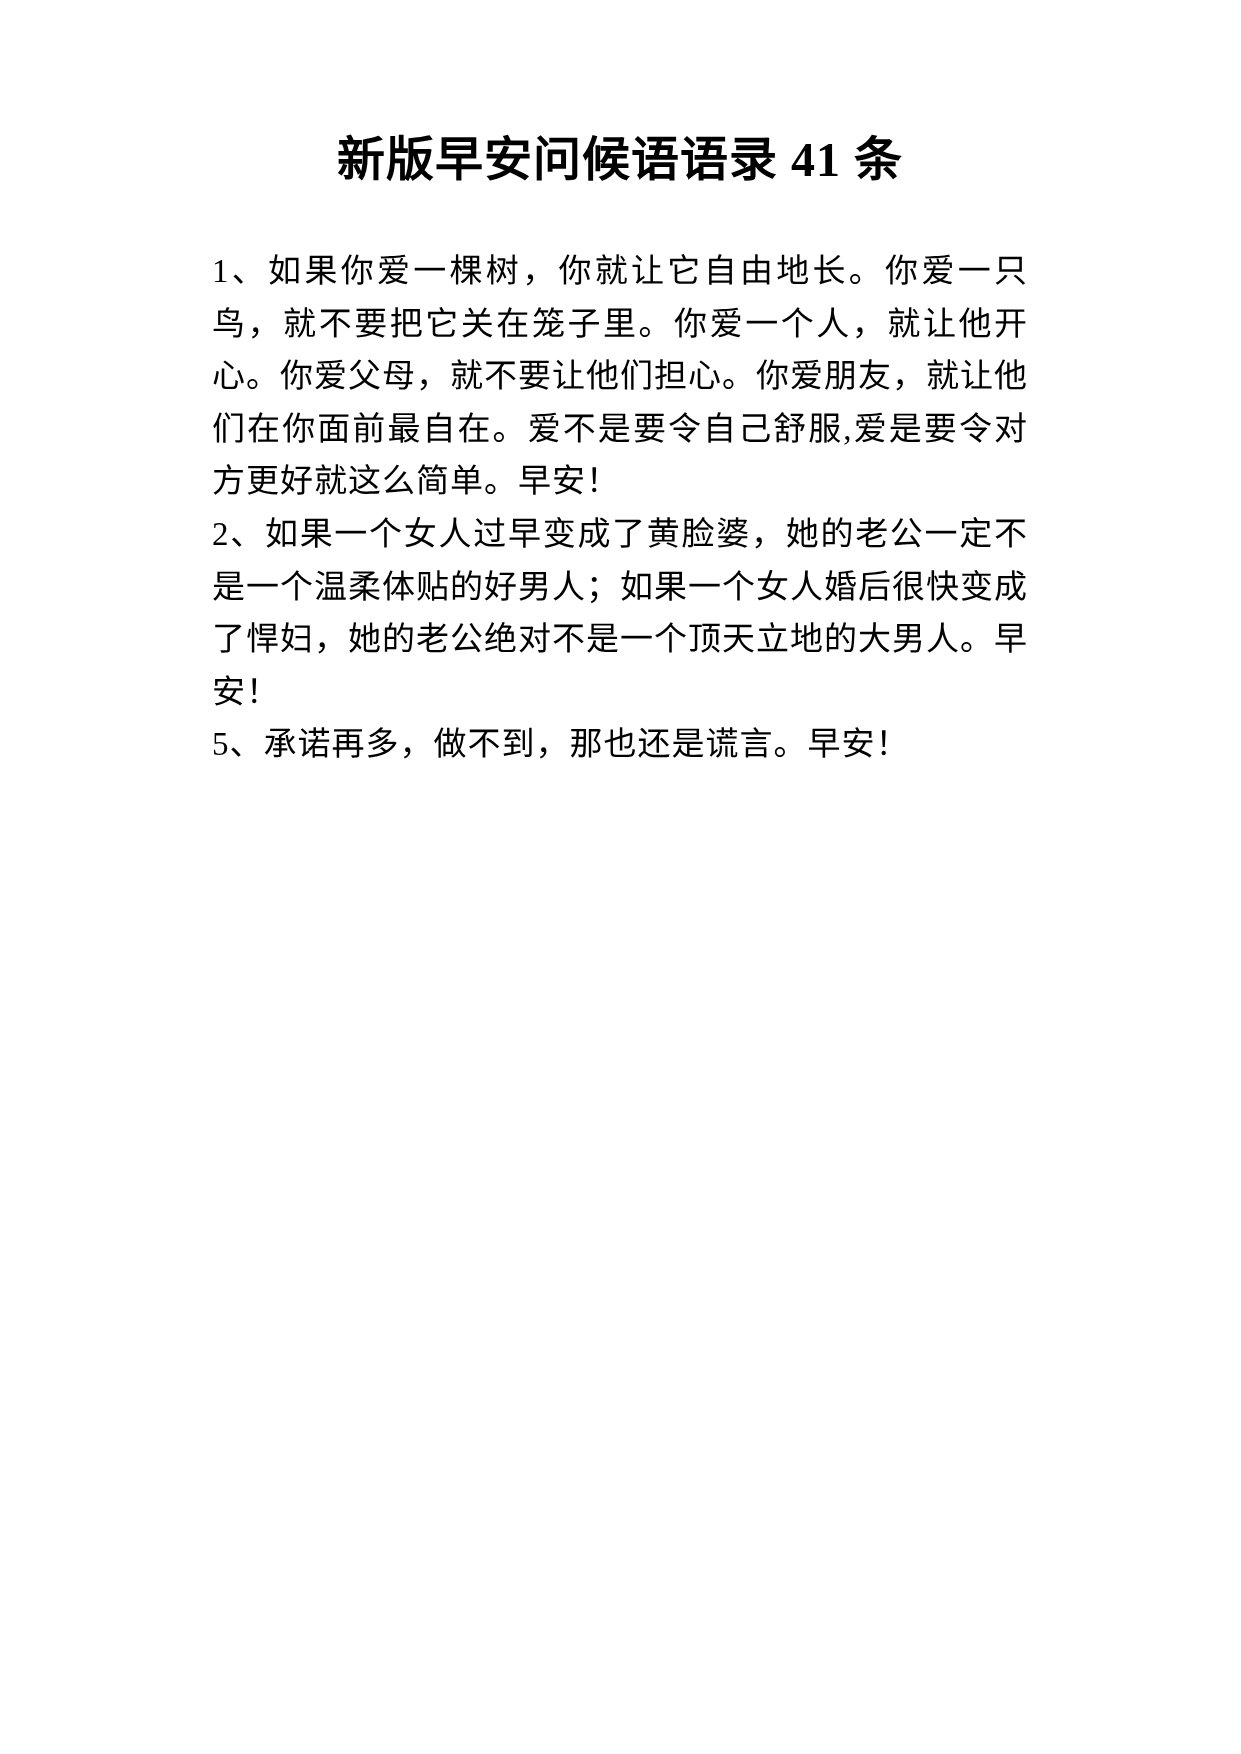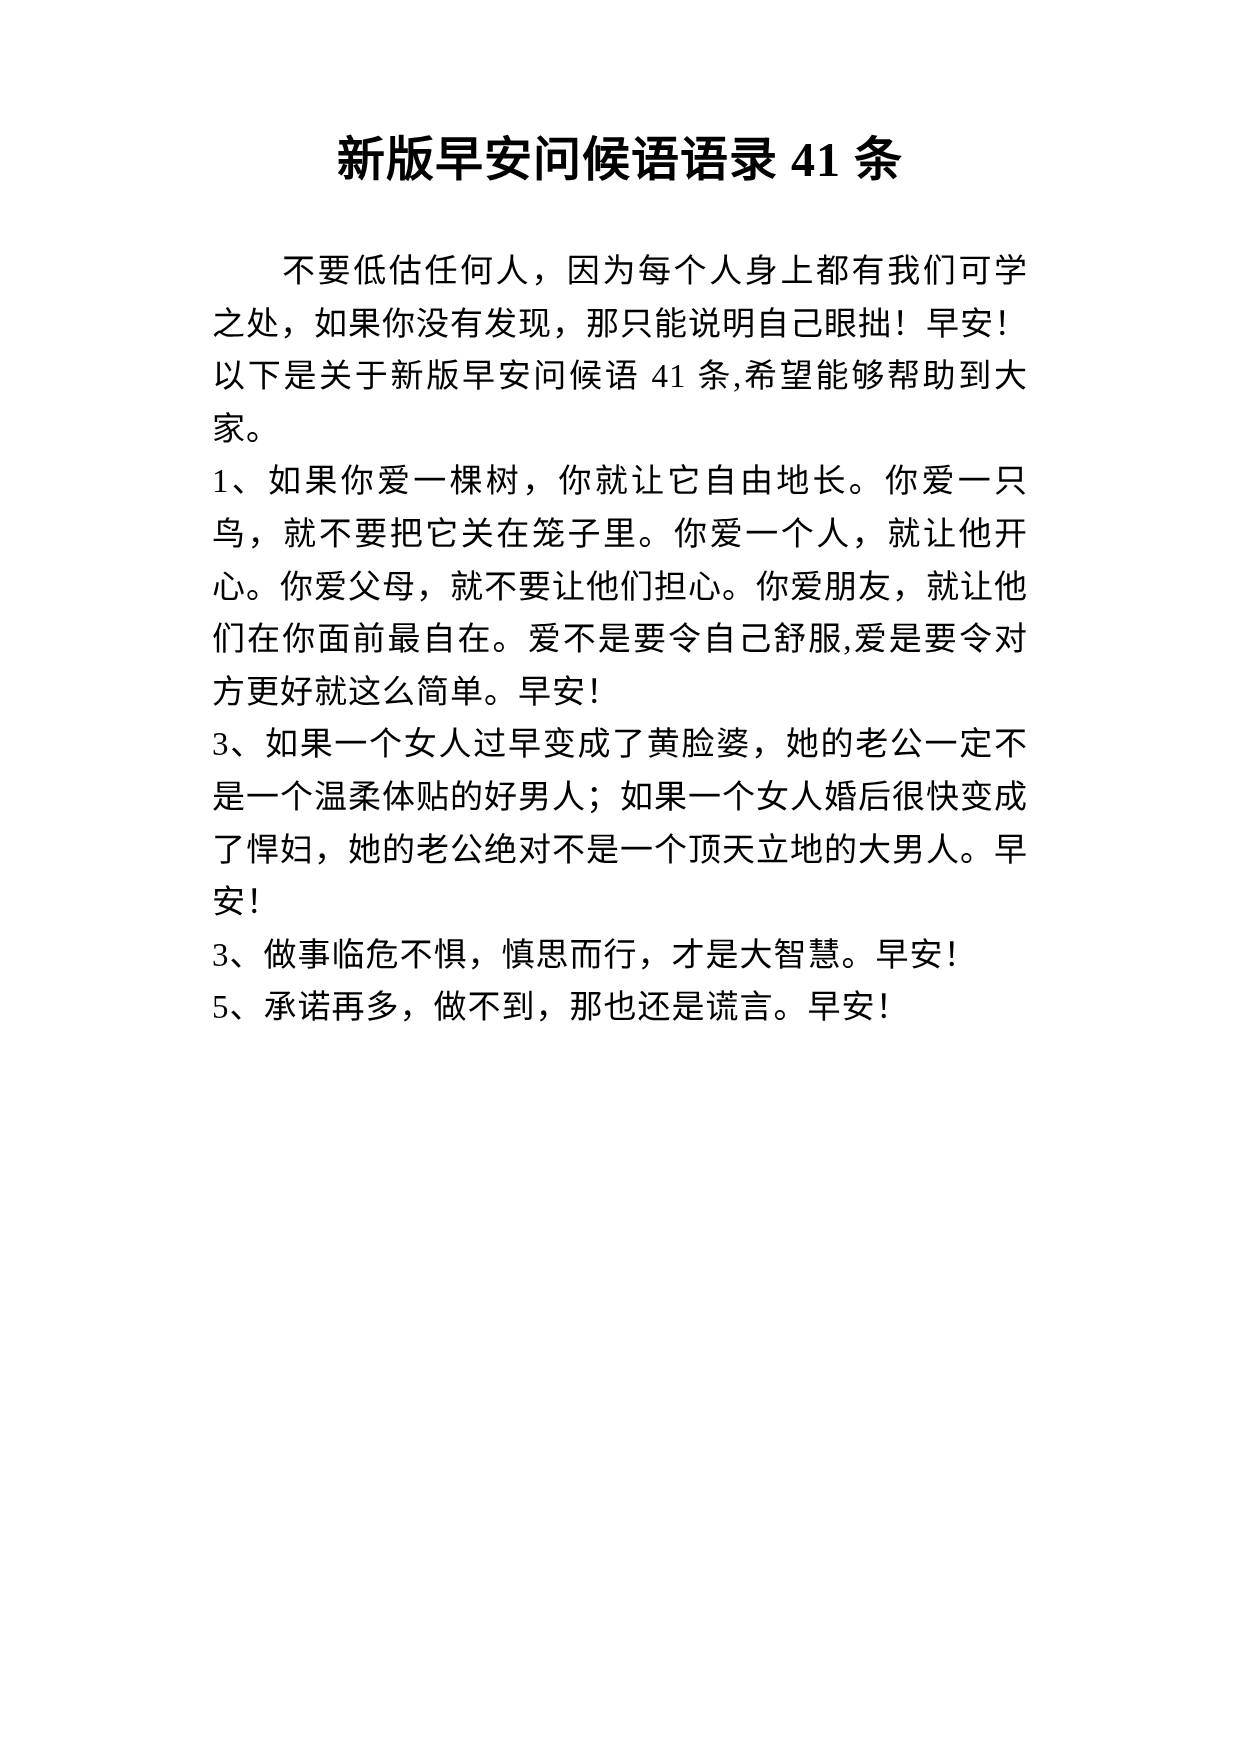--- a/index.html
+++ b/index.html
@@ -51,25 +51,23 @@
   }
 </style>
 </head>
 <body>
 
 <div class="page">
   <h1 class="doc-title">新版早安问候语语录 41 条</h1>
 
 
   <div class="doc-body">
-    <p class="intro-paragraph">不要低估任何人，因为每个人身上都有我们可学之处，如果你没有发现，那只能说明自己眼拙！早安！以下是关于新版早安问候语 41 条,希望能够帮助到大家。</p>
 
     <p>1、如果你爱一棵树，你就让它自由地长。你爱一只鸟，就不要把它关在笼子里。你爱一个人，就让他开心。你爱父母，就不要让他们担心。你爱朋友，就让他们在你面前最自在。爱不是要令自己舒服,爱是要令对方更好就这么简单。早安！</p>
 
-    <p>3、如果一个女人过早变成了黄脸婆，她的老公一定不是一个温柔体贴的好男人；如果一个女人婚后很快变成了悍妇，她的老公绝对不是一个顶天立地的大男人。早安！</p>
+    <p>2、如果一个女人过早变成了黄脸婆，她的老公一定不是一个温柔体贴的好男人；如果一个女人婚后很快变成了悍妇，她的老公绝对不是一个顶天立地的大男人。早安！</p>
 
-    <p>3、做事临危不惧，慎思而行，才是大智慧。早安！</p>
 
 
     <p>5、承诺再多，做不到，那也还是谎言。早安！</p>
 
   </div>
 </div>
 
 </body></html>

